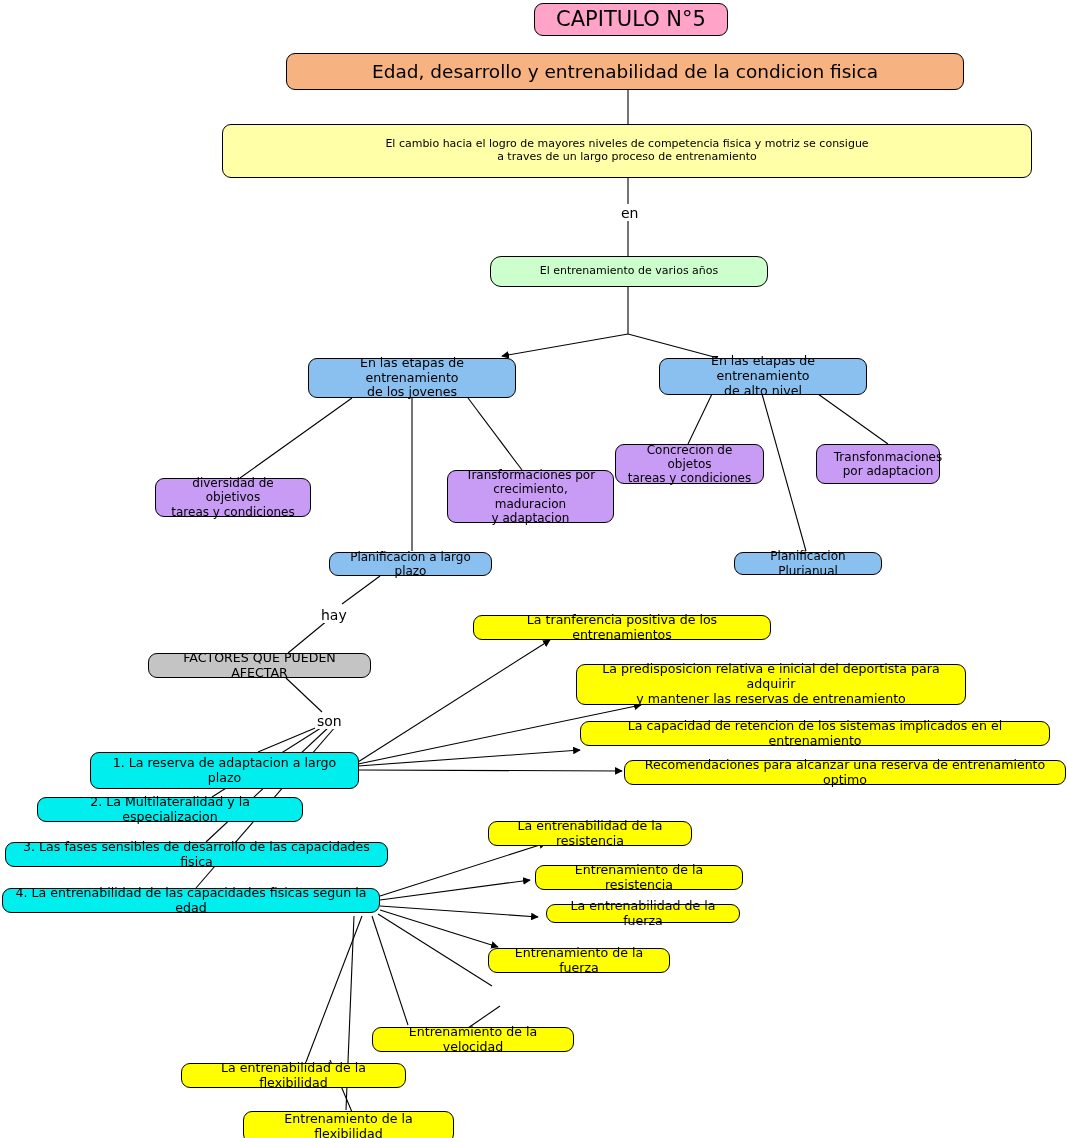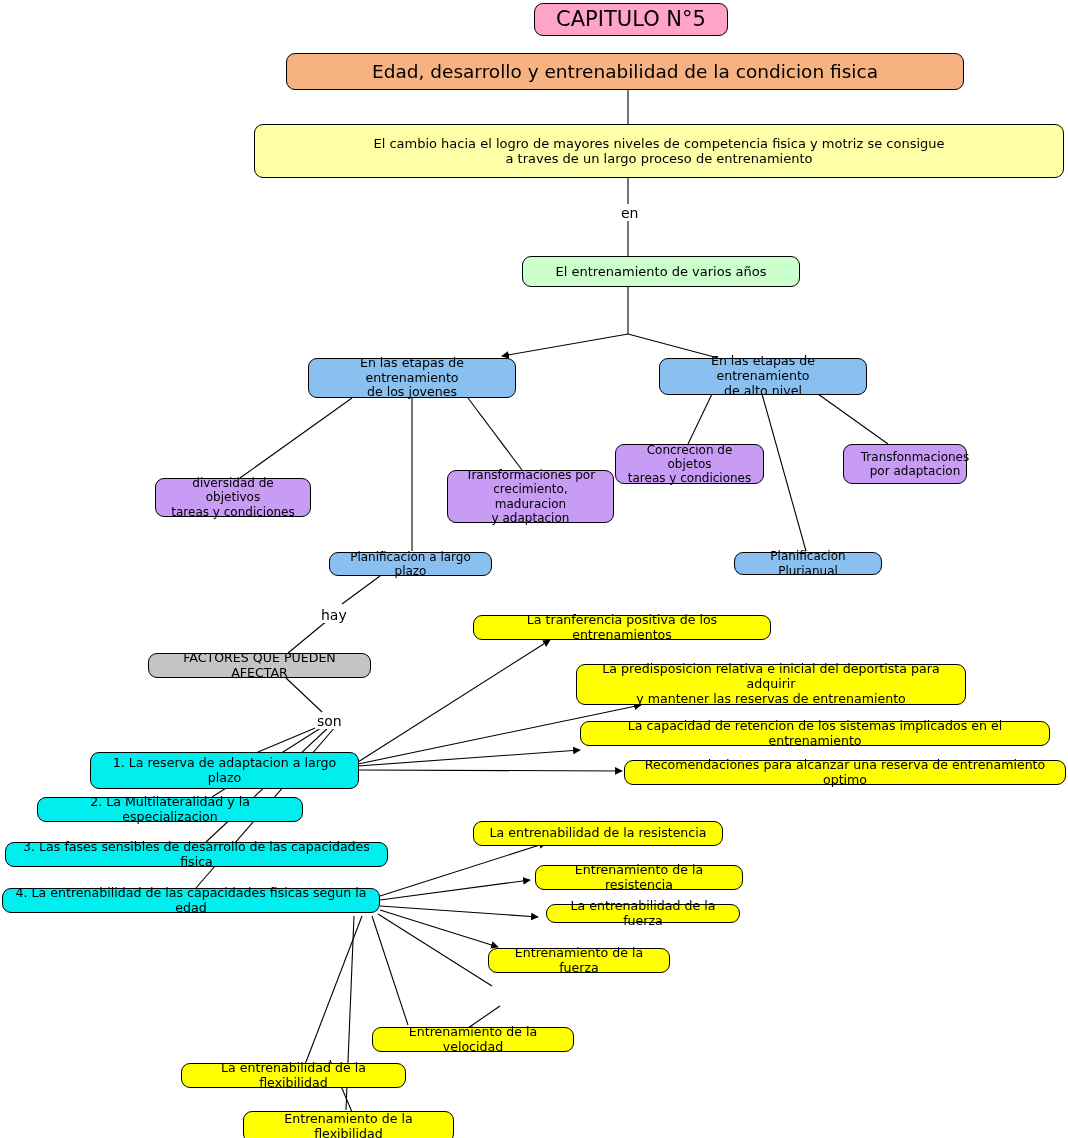--- a/index.html
+++ b/index.html
@@ -46,21 +46,21 @@
   .n-paleyellow { background: #FFFFA8; }
   .n-green  { background: #CCFFCC; }
   .n-blue   { background: #8AC0F0; }
   .n-purple { background: #C89BF5; }
   .n-grey   { background: #C4C4C4; }
   .n-cyan   { background: #00EEEE; }
   .n-yellow { background: #FFFF00; }
 
   .f-22 { font-size: 21px; }
   .f-19 { font-size: 18.5px; }
-  .f-155 { font-size: 13px; margin-left: 32px; }
+  .f-155 { font-size: 11px; }
   .f-13 { font-size: 12.6px; }
   .f-12 { font-size: 12px; }
 
   .edge-label {
     position: absolute;
     font-size: 14px;
     color: #000000;
     background: #ffffff;
     padding: 0 2px;
     z-index: 6;
@@ -131,41 +131,41 @@
 
   <div class="node n-pink f-22" style="left:534px; top:3px; width:194px; height:33px;">CAPITULO N°5</div>
 
   <div class="node n-orange f-19" style="left:286px; top:53px; width:678px; height:37px;">Edad, desarrollo y entrenabilidad de la condicion fisica</div>
 
   <div class="node n-paleyellow f-155" style="left:222px; top:124px; width:810px; height:54px;">El cambio hacia el logro de mayores niveles de competencia fisica y motriz se consigue
 a traves de un largo proceso de entrenamiento</div>
 
   <div class="edge-label" style="left:619px; top:205px;">en</div>
 
-  <div class="node n-green f-155" style="left:490px; top:256px; width:278px; height:31px;">El entrenamiento de varios años</div>
+  <div class="node n-green f-155" style="left:490px; top:256px; width:278px; height:31px;border-radius:11px;">El entrenamiento de varios años</div>
 
   <div class="node n-blue f-13" style="left:308px; top:358px; width:208px; height:40px;">En las etapas de entrenamiento
 de los jovenes</div>
 
   <div class="node n-blue f-13" style="left:659px; top:358px; width:208px; height:37px;">En las etapas de entrenamiento
 de alto nivel</div>
 
   <div class="node n-purple f-12" style="left:155px; top:478px; width:156px; height:39px;">diversidad de objetivos
 tareas y condiciones</div>
 
   <div class="node n-purple f-12" style="left:447px; top:470px; width:167px; height:53px;">Transformaciones por
 crecimiento, maduracion
 y adaptacion</div>
 
   <div class="node n-blue f-12" style="left:329px; top:552px; width:163px; height:24px;">Planificacion a largo plazo</div>
 
   <div class="node n-purple f-12" style="left:615px; top:444px; width:149px; height:40px;">Concrecion de objetos
 tareas y condiciones</div>
 
-  <div class="node n-purple f-12" style="left:843px; top:444px; width:124px; height:40px;padding-left:28px;">Transfonmaciones
+  <div class="node n-purple f-12" style="left:816px; top:444px; width:124px; height:40px;padding-left:28px;">Transfonmaciones
 por adaptacion</div>
 
   <div class="node n-blue f-12" style="left:734px; top:552px; width:148px; height:23px;">Planificacion Plurianual</div>
 
   <div class="edge-label" style="left:319px; top:607px;">hay</div>
 
   <div class="node n-grey f-13" style="left:148px; top:653px; width:223px; height:25px;">FACTORES QUE PUEDEN AFECTAR</div>
 
   <div class="edge-label" style="left:315px; top:713px;">son</div>
 
@@ -179,21 +179,21 @@
 
   <div class="node n-yellow f-13" style="left:473px; top:615px; width:298px; height:25px;">La tranferencia positiva de los entrenamientos</div>
 
   <div class="node n-yellow f-13" style="left:576px; top:664px; width:390px; height:41px;">La predisposicion relativa e inicial del deportista para adquirir
 y mantener las reservas de entrenamiento</div>
 
   <div class="node n-yellow f-13" style="left:580px; top:721px; width:470px; height:25px;">La capacidad de retencion de los sistemas implicados en el entrenamiento</div>
 
   <div class="node n-yellow f-13" style="left:624px; top:760px; width:442px; height:25px;">Recomendaciones para alcanzar una reserva de entrenamiento optimo</div>
 
-  <div class="node n-yellow f-13" style="left:473px; top:821px; width:250px; height:25px;">La entrenabilidad de la resistencia</div>
+  <div class="node n-yellow f-13" style="left:488px; top:821px; width:204px; height:25px;">La entrenabilidad de la resistencia</div>
 
   <div class="node n-yellow f-13" style="left:535px; top:865px; width:208px; height:25px;">Entrenamiento de la resistencia</div>
 
   <div class="node n-yellow f-13" style="left:546px; top:904px; width:194px; height:19px;">La entrenabilidad de la fuerza</div>
 
   <div class="node n-yellow f-13" style="left:488px; top:948px; width:182px; height:25px;">Entrenamiento de la fuerza</div>
 
 
   <div class="node n-yellow f-13" style="left:372px; top:1027px; width:202px; height:25px;">Entrenamiento de la velocidad</div>
 

